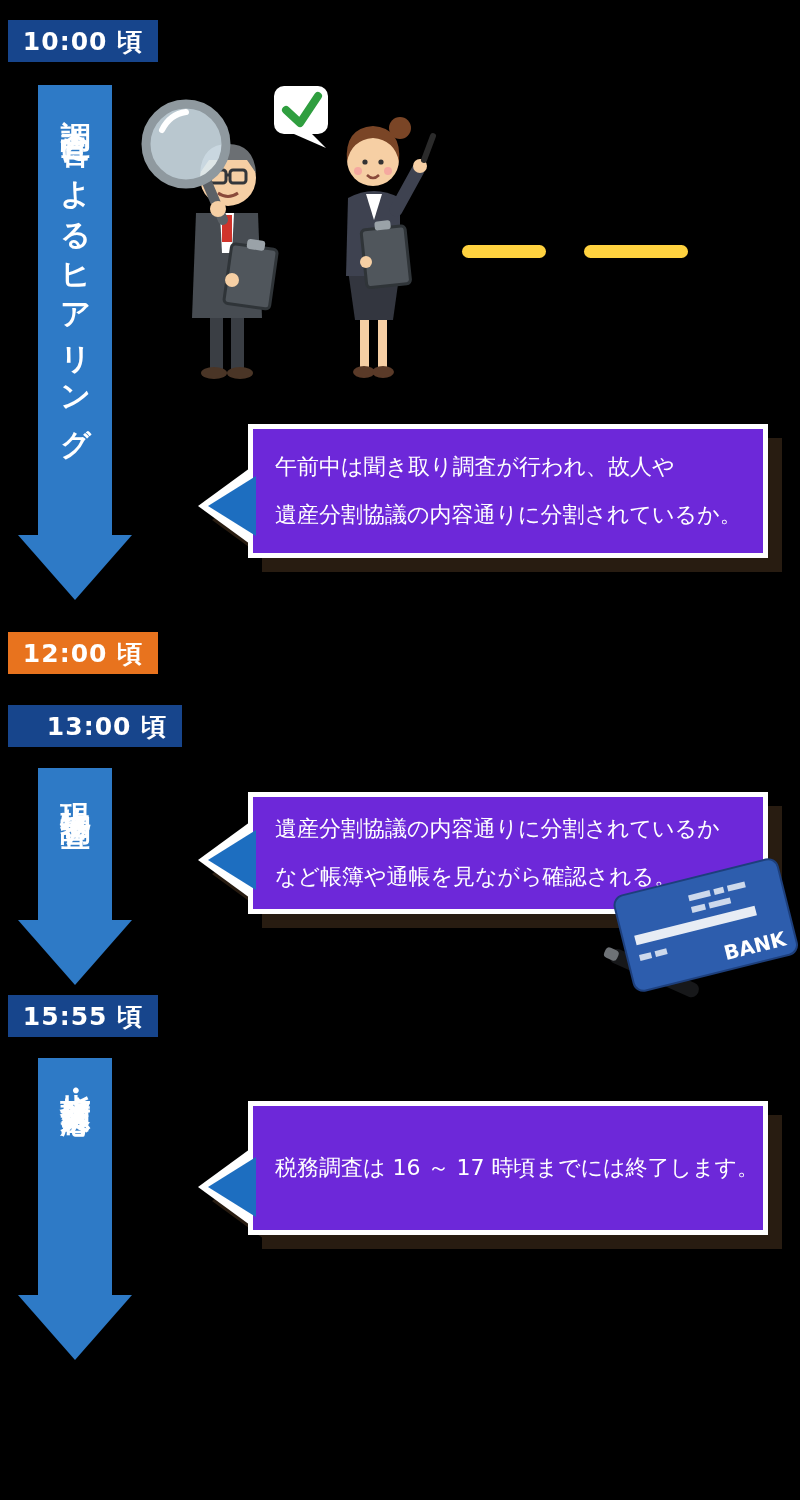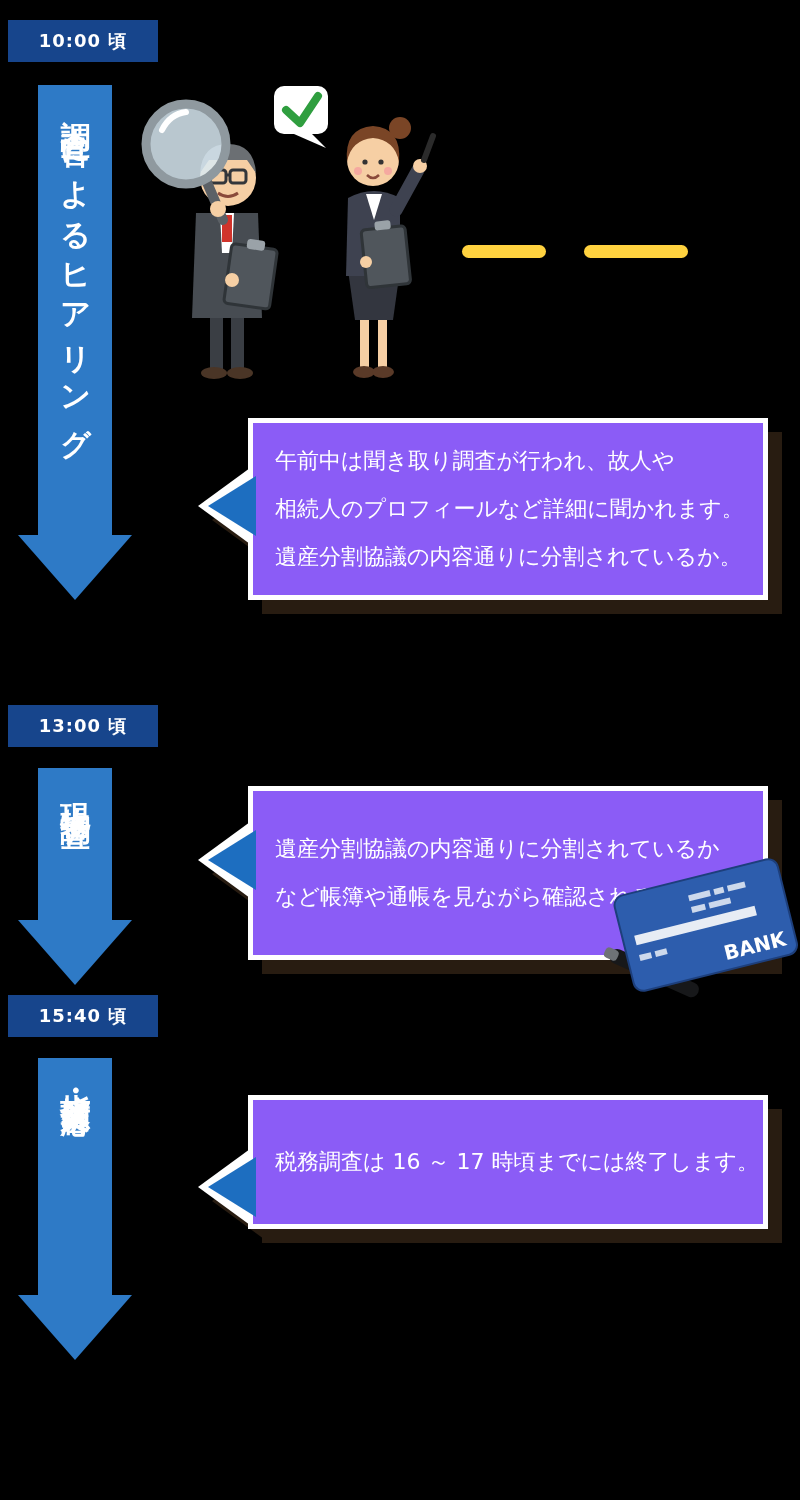--- a/index.html
+++ b/index.html
@@ -4,75 +4,76 @@
 <style>
   html,body{margin:0;padding:0;background:#000;}
   .canvas{
     position:relative;width:800px;height:1500px;background:#000000;overflow:hidden;
     font-family:"DejaVu Sans","Liberation Sans",sans-serif;
   }
   
   .badge{
     position:absolute;left:8px;width:150px;height:42px;
     display:flex;align-items:center;justify-content:center;
-    color:#fff;font-weight:bold;font-size:18px;letter-spacing:1px;
+    color:#fff;font-weight:bold;font-size:25px;letter-spacing:1px;
   }
   .badge.blue{background:#17458c;}
   .badge.orange{background:#e8731e;}
   #badge1{top:20px;}
   #badge2{top:632px;}
-  #badge3{top:705px;}
+  #badge3{top:705px;padding-left:24px;}
   #badge4{top:995px;}
   #badge5{top:1432px;}
 
   
   .arrow{position:absolute;left:18px;width:114px;}
   .arrow-body{width:74px;margin:0 auto;background:#2e7ac6;display:flex;justify-content:center;}
   .arrow-head{width:0;height:0;border-left:57px solid transparent;border-right:57px solid transparent;border-top:65px solid #2e7ac6;}
   .vtext{
     writing-mode:vertical-rl;text-orientation:upright;
     color:#fff;font-weight:bold;font-size:30px;padding-top:12px;
   }
   #arrow1{top:85px;}  #arrow1 .arrow-body{height:450px;} #arrow1 .vtext{letter-spacing:7px;}
   #arrow2{top:768px;} #arrow2 .arrow-body{height:152px;} #arrow2 .vtext{letter-spacing:5px;}
   #arrow3{top:1058px;}#arrow3 .arrow-body{height:237px;} #arrow3 .vtext{letter-spacing:2px;}
 
   
   .bubble{position:absolute;filter:drop-shadow(14px 14px 0 #281c11);z-index:1;}
   .bubble-box{
-    background:#8b5cf6;border:5px solid #ffffff;width:466px;
-    color:#fff;font-size:22px;line-height:48px;
+    background:#6d28d9;border:5px solid #ffffff;width:466px;
+    color:#fff;font-size:22px;line-height:48px;margin-top:6px;
   }
   .bubble-box .line{display:block;white-space:nowrap;}
   .tail-outer{position:absolute;left:-50px;width:0;height:0;
     border-top:38px solid transparent;border-bottom:38px solid transparent;border-right:52px solid #ffffff;}
   .tail-inner{position:absolute;left:-40px;width:0;height:0;
     border-top:30px solid transparent;border-bottom:30px solid transparent;border-right:48px solid #1d6ec0;}
   #bubble1{left:248px;top:418px;} #bubble1 .bubble-box{padding:14px 22px;}
   #bubble1 .tail-outer{top:50px;}  #bubble1 .tail-inner{top:58px;}
-  #bubble2{left:248px;top:786px;} #bubble2 .bubble-box{padding:34px 22px;}
+  #bubble2{left:248px;top:786px;} #bubble2 .bubble-box{padding:8px 22px;}
   #bubble2 .tail-outer{top:36px;}  #bubble2 .tail-inner{top:44px;}
   #bubble3{left:248px;top:1095px;} #bubble3 .bubble-box{padding:38px 22px;}
   #bubble3 .tail-outer{top:54px;}  #bubble3 .tail-inner{top:62px;}
 
   
   .figures{position:absolute;left:128px;top:78px;width:330px;height:320px;z-index:2;}
   .card{position:absolute;left:600px;top:856px;width:210px;height:150px;z-index:3;}
   .dash{position:absolute;top:245px;height:13px;border-radius:7px;background:#ffd23f;}
   #dash1{left:462px;width:84px;}
   #dash2{left:584px;width:104px;}
 </style>
 </head>
 <body>
 
 <div class="canvas">
 
   <div class="badge blue" id="badge1">10:00 頃</div>
+  <div class="badge orange" id="badge2">12:00 頃</div>
   <div class="badge blue" id="badge3">13:00 頃</div>
-  <div class="badge blue" id="badge4">15:40 頃</div>
+  <div class="badge blue" id="badge4">15:55 頃</div>
 
   <div class="arrow" id="arrow1">
     <div class="arrow-body">
       <span class="vtext">調査官によるヒアリング</span>
     </div>
     <div class="arrow-head"></div>
   </div>
   <div class="arrow" id="arrow2">
     <div class="arrow-body">
       <span class="vtext">現物調査</span>
@@ -146,21 +147,20 @@
       <path d="M239 97 Q245 103 251 97" stroke="#8a4a3a" stroke-width="2.5" fill="none"></path>
     </g>
   </svg>
 
   <div class="dash" id="dash1"></div>
   <div class="dash" id="dash2"></div>
 
   <div class="bubble" id="bubble1">
     <div class="bubble-box">
       <span class="line">午前中は聞き取り調査が行われ、故人や</span>
-      <span class="line">相続人のプロフィールなど詳細に聞かれます。</span>
       <span class="line">遺産分割協議の内容通りに分割されているか。</span>
     </div>
     <div class="tail-outer"></div>
     <div class="tail-inner"></div>
   </div>
 
   <div class="bubble" id="bubble2">
     <div class="bubble-box">
       <span class="line">遺産分割協議の内容通りに分割されているか</span>
       <span class="line">など帳簿や通帳を見ながら確認される。</span>

